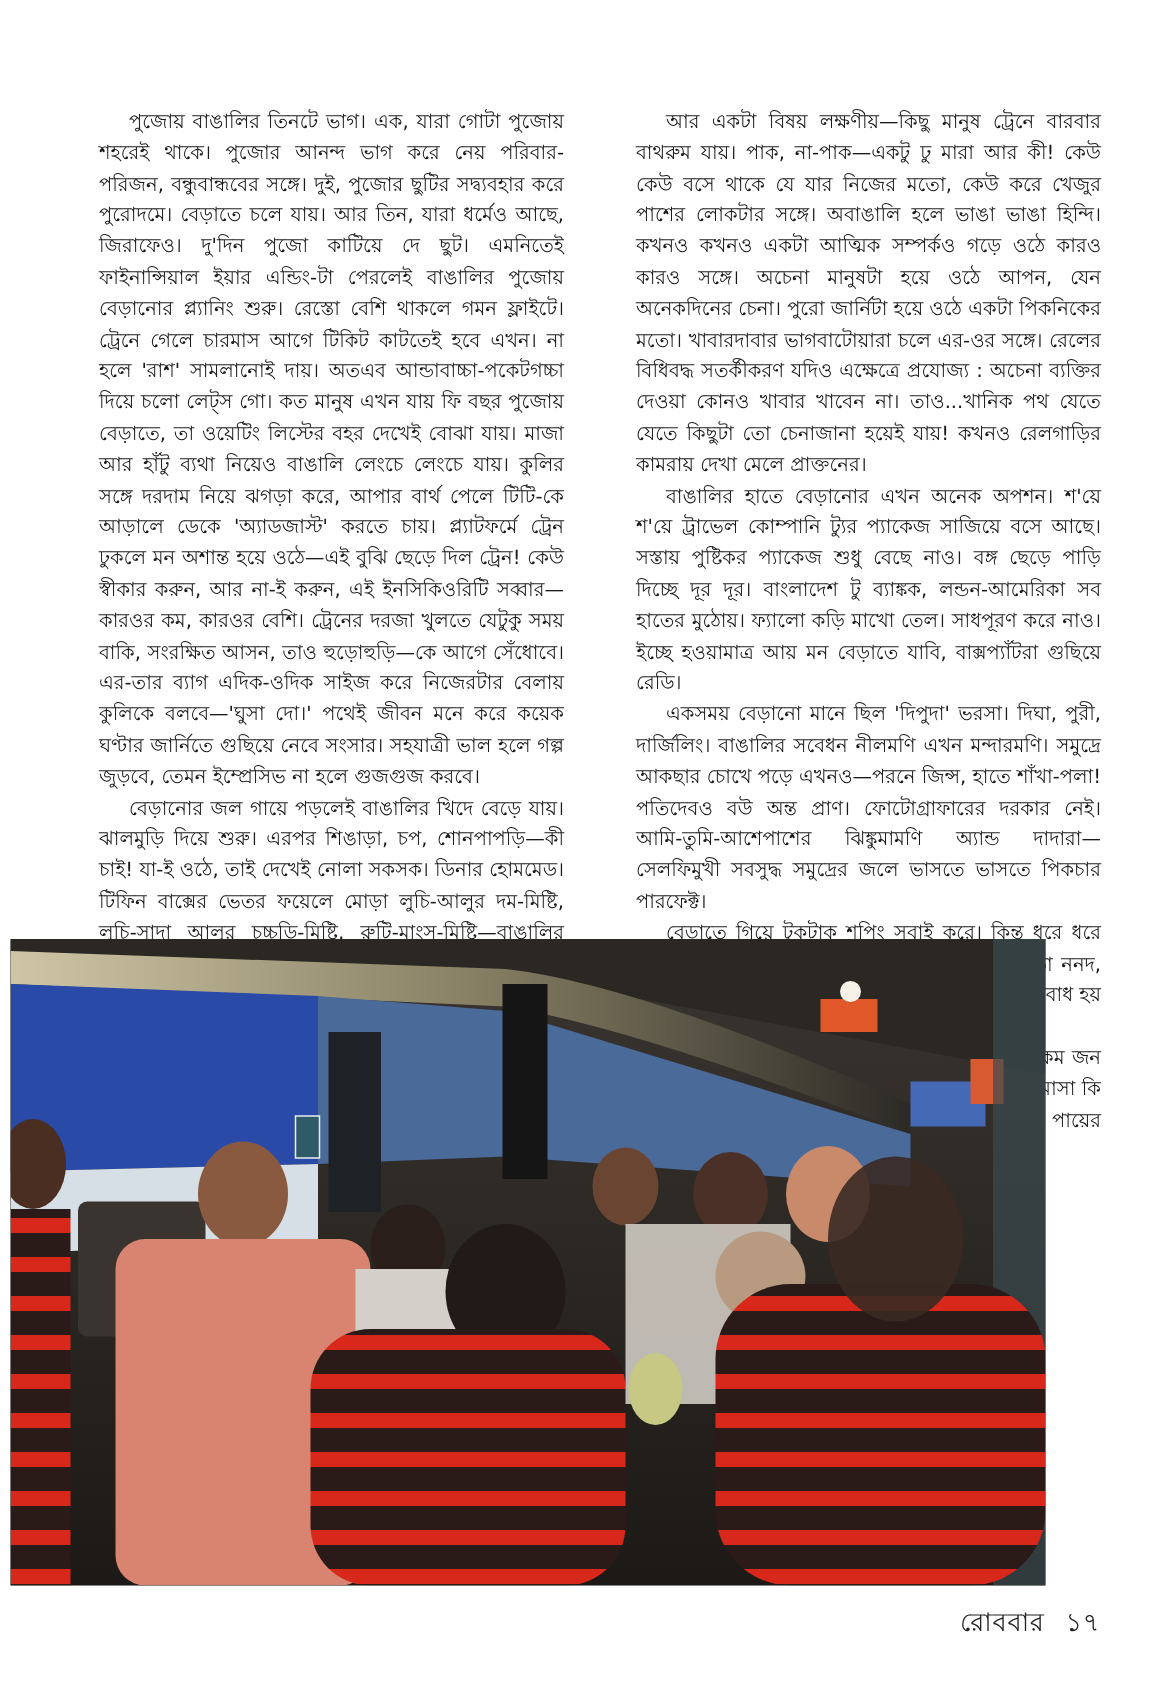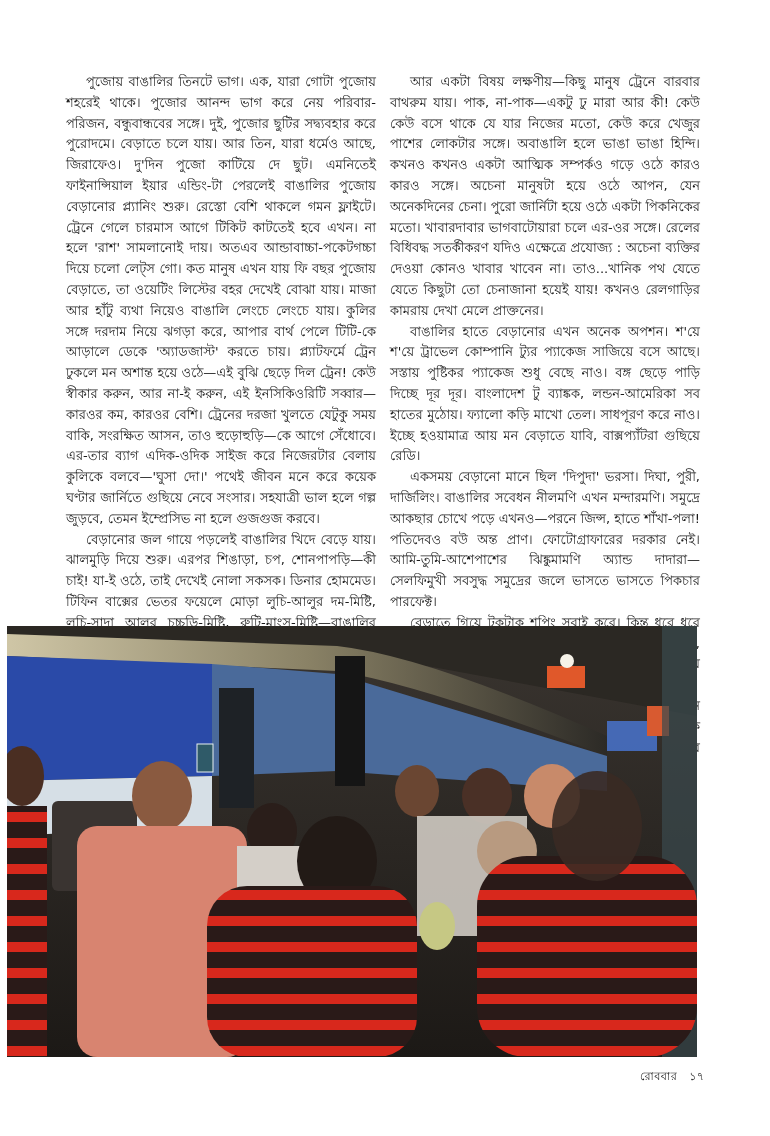--- a/index.html
+++ b/index.html
@@ -1,27 +1,27 @@
 <!DOCTYPE html>
 <html><head>
 <meta charset="utf-8">
 <style>
   html, body { margin: 0; padding: 0; background: #ffffff; }
   body { width: 770px; height: 1136px; position: relative; overflow: hidden;
          font-family: "DejaVu Sans", "Liberation Sans", sans-serif; color: #1a1a1a; }
   .column { position: absolute; top: 72px; width: 310px; font-size: 13px; line-height: 20.8px;
             text-align: justify; }
   .col-left { left: 66px; }
-  .col-right { left: 390px; }
+  .col-right { left: 424px; }
   .para { margin: 0; text-indent: 20px; }
   .para.first { text-indent: 20px; }
   .photo { position: absolute; left: 7px; top: 626px; width: 690px; height: 431px; overflow: hidden;
            background: #2a2622; }
   .photo svg { display: block; width: 100%; height: 100%; }
-  .folio { position: absolute; left: 640px; top: 1068px; font-size: 11px; color: #222; letter-spacing: 0.5px; }
+  .folio { position: absolute; left: 640px; top: 1068px; font-size: 17px; color: #222; letter-spacing: 0.5px; }
   .folio span { margin-right: 8px; }
 </style>
 </head>
 <body>
 
 <div class="column col-left">
   <p class="para first">পুজোয় বাঙালির তিনটে ভাগ। এক, যারা গোটা পুজোয় শহরেই থাকে। পুজোর আনন্দ ভাগ করে নেয় পরিবার-পরিজন, বন্ধুবান্ধবের সঙ্গে। দুই, পুজোর ছুটির সদ্ব্যবহার করে পুরোদমে। বেড়াতে চলে যায়। আর তিন, যারা ধর্মেও আছে, জিরাফেও। দু'দিন পুজো কাটিয়ে দে ছুট। এমনিতেই ফাইনান্সিয়াল ইয়ার এন্ডিং-টা পেরলেই বাঙালির পুজোয় বেড়ানোর প্ল্যানিং শুরু। রেস্তো বেশি থাকলে গমন ফ্লাইটে। ট্রেনে গেলে চারমাস আগে টিকিট কাটতেই হবে এখন। না হলে 'রাশ' সামলানোই দায়। অতএব আন্ডাবাচ্চা-পকেটগচ্চা দিয়ে চলো লেট্স গো। কত মানুষ এখন যায় ফি বছর পুজোয় বেড়াতে, তা ওয়েটিং লিস্টের বহর দেখেই বোঝা যায়। মাজা আর হাঁটু ব্যথা নিয়েও বাঙালি লেংচে লেংচে যায়। কুলির সঙ্গে দরদাম নিয়ে ঝগড়া করে, আপার বার্থ পেলে টিটি-কে আড়ালে ডেকে 'অ্যাডজাস্ট' করতে চায়। প্ল্যাটফর্মে ট্রেন ঢুকলে মন অশান্ত হয়ে ওঠে—এই বুঝি ছেড়ে দিল ট্রেন! কেউ স্বীকার করুন, আর না-ই করুন, এই ইনসিকিওরিটি সব্বার—কারওর কম, কারওর বেশি। ট্রেনের দরজা খুলতে যেটুকু সময় বাকি, সংরক্ষিত আসন, তাও হুড়োহুড়ি—কে আগে সেঁধোবে। এর-তার ব্যাগ এদিক-ওদিক সাইজ করে নিজেরটার বেলায় কুলিকে বলবে—'ঘুসা দো।' পথেই জীবন মনে করে কয়েক ঘণ্টার জার্নিতে গুছিয়ে নেবে সংসার। সহযাত্রী ভাল হলে গল্প জুড়বে, তেমন ইম্প্রেসিভ না হলে গুজগুজ করবে।</p>
   <p class="para">বেড়ানোর জল গায়ে পড়লেই বাঙালির খিদে বেড়ে যায়। ঝালমুড়ি দিয়ে শুরু। এরপর শিঙাড়া, চপ, শোনপাপড়ি—কী চাই! যা-ই ওঠে, তাই দেখেই নোলা সকসক। ডিনার হোমমেড। টিফিন বাক্সের ভেতর ফয়েলে মোড়া লুচি-আলুর দম-মিষ্টি, লুচি-সাদা আলুর চচ্চড়ি-মিষ্টি, রুটি-মাংস-মিষ্টি—বাঙালির পেটেন্ট রাতের খাবার। মিষ্টি কমন ফ্যাক্টর। ট্রেনের খাবার নিয়ে কেউ কেউ নাক সিঁটকোয়, যাদের উপায় নেই, তাদের কাছে অমৃত। এখন ফুডপ্লাজা-টাজা হওয়ার জন্য তবু রক্ষে—সেখানেই খাও, না হলে প্যাক করে নাও। ঝামেলা খতম।</p>
 </div>
 

